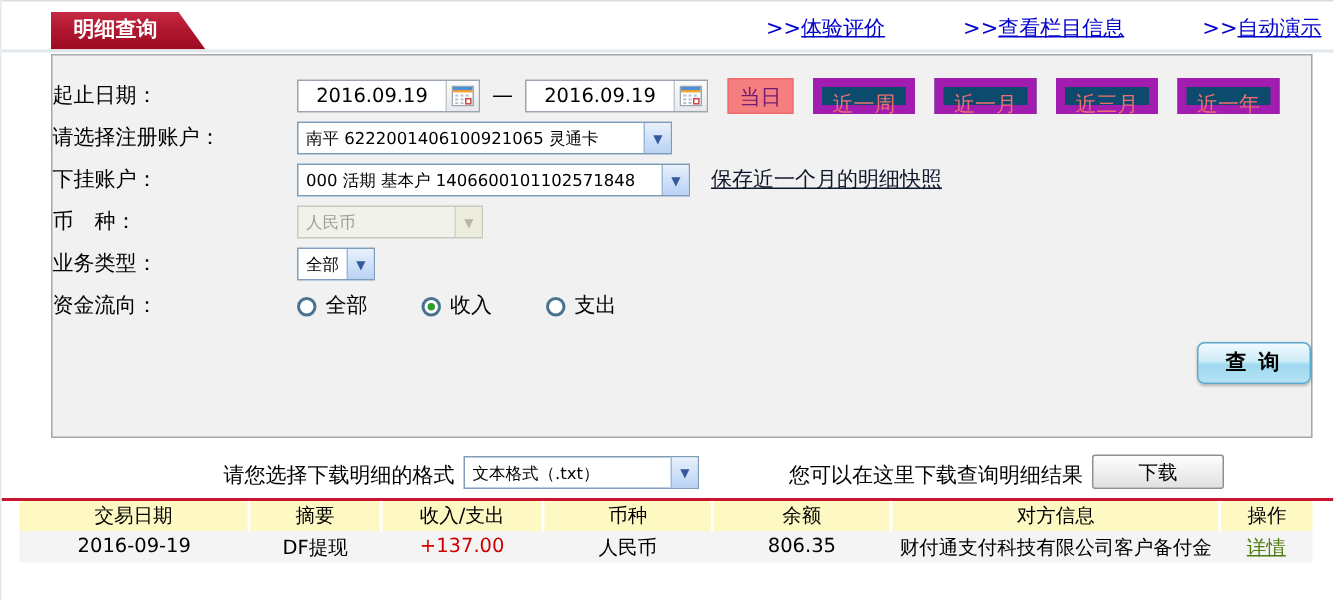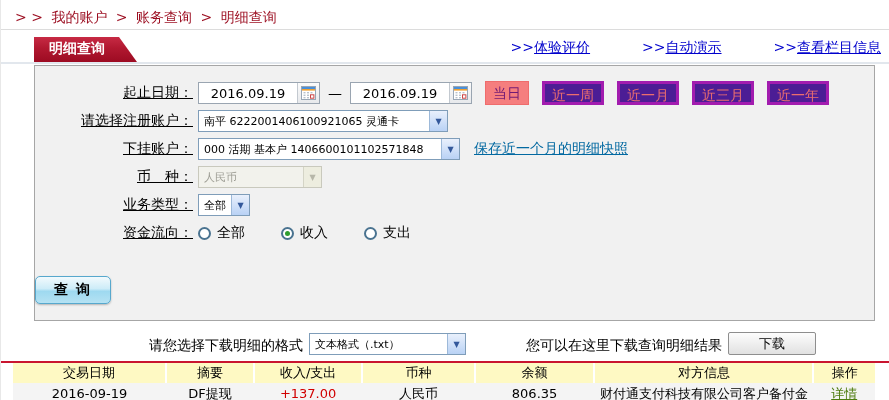--- a/index.html
+++ b/index.html
@@ -17,55 +17,55 @@
   .tabbar { display:flex; align-items:flex-end; justify-content:space-between; margin-top:7px; border-bottom:2px solid #e2e7ed; padding-left:33px; }
   .tab { display:inline-block; color:#fff; font-weight:bold; font-size:14px; padding:3px 32px 4px 15px; background:linear-gradient(180deg,#c72a44 0%,#b11830 45%,#9c0b22 100%); clip-path:polygon(0 0,calc(100% - 18px) 0,100% 100%,0 100%); }
   .toplinks { display:flex; gap:52px; padding:0 8px 5px 0; font-size:14px; }
   .toplink { color:#0000cc; white-space:nowrap;text-align:center; }
   .toplink .pre { text-decoration:none; }
   .toplink a { color:#0000cc; text-decoration:underline; cursor:pointer; }
 
   
   .panel { margin:1px 14px 0 33px; height:256px; background:#f1f1f1; border:1px solid #a6a6a6; padding-top:16px; }
   .frow { display:flex; align-items:center; height:22px; margin-bottom:6px; }
-  .flabel { width:158px; text-align:right; font-size:14px; flex-shrink:0;text-decoration:underline; }
+  .flabel { width:158px; font-size:14px; flex-shrink:0; }
   .ctrl { margin-left:5px; }
 
   
   .datebox { display:flex; align-items:center; width:122px; height:22px; background:#fff; border:1px solid #9aa5b1; }
   .datebox .dval { flex:1; text-align:center; font-size:13px; }
   .calbtn { width:22px; height:20px; display:flex; align-items:center; justify-content:center; background:linear-gradient(#fbfbfb,#e7e9ec); border-left:1px solid #c3c9d0; cursor:pointer; }
   .dash { margin:0 8px; font-size:14px; }
 
   
-  .qbtn { height:24px; margin-left:13px; padding:0 7px; font-size:14px; line-height:22px; text-align:center; cursor:pointer; background:#4c1d95; border:3px solid #a21caf; color:#ec6e6e; }
+  .qbtn { height:24px; margin-left:13px; padding:0 7px; font-size:14px; line-height:22px; text-align:center; cursor:pointer; background:#0c4a6e; border:6px solid #a21caf; color:#ec6e6e; }
   .qbtn.active { background:#f57e7e; border:1px solid #ef6c6c; color:#701a75; }
 
   
   .sel { display:flex; align-items:center; height:22px; background:#fff; border:1px solid #7f9db9; cursor:pointer; }
   .sel .stext { flex:1; padding-left:5px; font-size:11px; white-space:nowrap; overflow:hidden; }
   .sel .sarrow { width:18px; height:20px; display:flex; align-items:center; justify-content:center; background:linear-gradient(#e9f0fc,#b9d2f5); border-left:1px solid #9db9d9; color:#33589b; font-size:8px; }
   .sel.disabled { background:#f2f2ec; border-color:#c9c9bd; cursor:default; }
   .sel.disabled .stext { color:#9d9d94; }
   .sel.disabled .sarrow { background:#ededE3; background:#ededdf; border-left:1px solid #d4d4c6; color:#b7b7a9; }
   .w-register { width:250px; }
   .w-sub { width:262px; }
   .w-currency { width:124px; }
   .w-biz { width:52px; }
   .w-fmt { width:157px; }
 
-  .snap-link { margin-left:14px; font-size:14px; color:#0369a1; text-decoration:underline; cursor:pointer; }
+  .snap-link { margin-left:14px; font-size:14px; color:#0f172a; text-decoration:underline; cursor:pointer; }
 
   
   .radio-opt { display:flex; align-items:center; margin-right:36px; cursor:pointer; font-size:14px; }
   .radio { position:relative; width:13px; height:13px; border:2px solid #4a7390; border-radius:50%; background:#fff; margin-right:6px; flex-shrink:0; }
   .radio.checked::after { content:""; position:absolute; left:2px; top:2px; width:5px; height:5px; border-radius:50%; background:#2f9e2f; }
 
   
-  .qrow { display:flex; justify-content:flex-start; margin-top:32px; }
+  .qrow { display:flex; justify-content:flex-end; margin-top:13px; }
   .query-btn { width:76px; height:28px; font-size:14px; font-weight:bold; color:#000; letter-spacing:2px; border:1px solid #57a8cd; border-radius:5px; background:linear-gradient(180deg,#f2fafd 0%,#cdecf8 45%,#9ed9f0 55%,#b5e2f3 100%); box-shadow:0 1px 2px rgba(0,0,0,0.25); cursor:pointer; }
 
   
   .dlrow { display:flex; align-items:flex-end; height:25px; margin:9px 0 0 148px; }
   .dl-label { font-size:14px; margin-right:6px; }
   .dl-hint { font-size:14px; margin-left:60px; }
   .dl-btn { width:88px; height:23px; margin-left:6px; font-size:13px; border:1px solid #8e8e8e; border-radius:2px; background:linear-gradient(#fdfdfd,#e1e1e1); cursor:pointer; }
 
   .red-line { margin-top:6px; height:2px; background:#c9152f; }
 
@@ -75,36 +75,28 @@
   .result-table th:first-child { border-left:none; }
   .result-table td { background:#f4f4f4; height:21px; text-align:center; white-space:nowrap; }
   .amount { color:#d10000; }
   .detail-link { color:#4d7c0f; text-decoration:underline; cursor:pointer; }
 </style>
 </head>
 <body>
 
 <div class="page">
 
-  <div class="breadcrumb">
-    <span>&gt; &gt;</span>
-    <span class="crumb">我的账户</span>
-    <span>&gt;</span>
-    <span class="crumb">账务查询</span>
-    <span>&gt;</span>
-    <span class="crumb">明细查询</span>
-  </div>
   <div class="top-divider"></div>
 
   <div class="tabbar">
     <div class="tab">明细查询</div>
     <div class="toplinks">
       <span class="toplink"><span class="pre">&gt;&gt;</span><a>体验评价</a></span>
+      <span class="toplink"><span class="pre">&gt;&gt;</span><a>查看栏目信息</a></span>
       <span class="toplink"><span class="pre">&gt;&gt;</span><a>自动演示</a></span>
-      <span class="toplink"><span class="pre">&gt;&gt;</span><a>查看栏目信息</a></span>
     </div>
   </div>
 
   <div class="panel">
 
     <div class="frow">
       <span class="flabel">起止日期：</span>
       <span class="datebox ctrl">
         <span class="dval">2016.09.19</span>
         <span class="calbtn">

